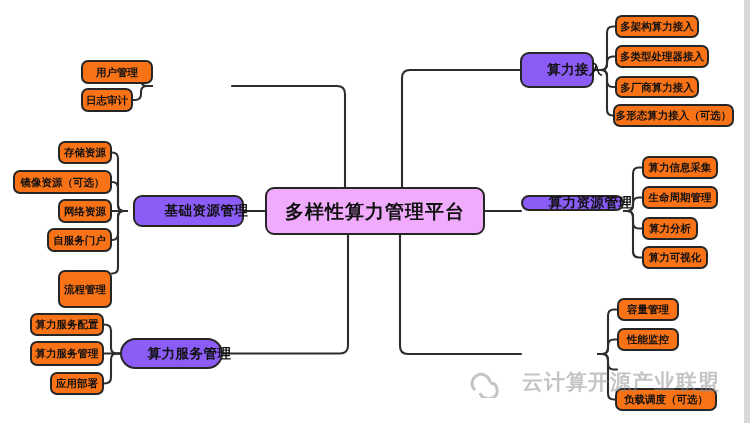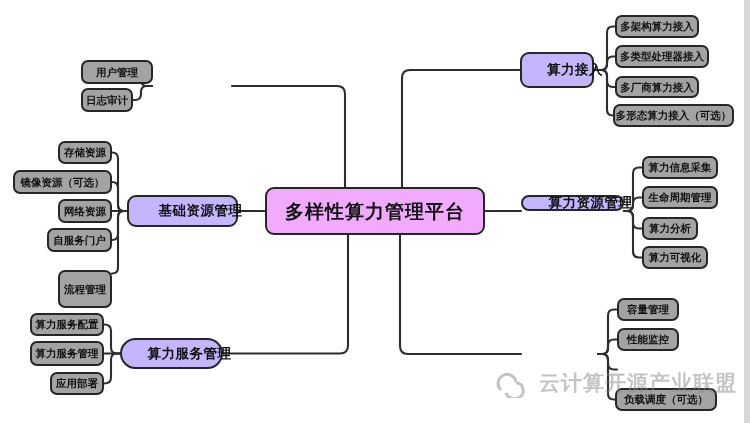--- a/index.html
+++ b/index.html
@@ -11,37 +11,37 @@
     position:relative;
     width:750px;height:423px;
     background:#ffffff;
     overflow:hidden;
   }
   .wires{position:absolute;left:0;top:0;z-index:1;}
   .wires path{fill:none;stroke:#2d2d2d;stroke-width:2.1;stroke-linecap:round;}
   .node{
     position:absolute;box-sizing:border-box;z-index:2;
     display:flex;align-items:center;justify-content:center;
-    background:#a3a3a3;border:2px solid #262626;border-radius:7px;
+    background:#f97316;border:2px solid #262626;border-radius:7px;
     font-size:10.5px;font-weight:600;color:#111;
     white-space:nowrap;line-height:1;
   }
   .branch{
-    background:#c4b5fd;border-radius:9px;
+    background:#8b5cf6;border-radius:9px;
     font-size:13.5px;font-weight:700;letter-spacing:.5px;padding-left:36px;
   }
   .capsule{border-radius:16px;}
   .center-node{
     background:#f0abfc;border-width:2.5px;border-radius:9px;
     font-size:19px;font-weight:700;letter-spacing:1px;
   }
   .watermark{
-    position:absolute;left:494px;top:366px;z-index:5;
-    display:flex;align-items:center;gap:5px;
-    opacity:.5;pointer-events:none;
+    position:absolute;left:468px;top:366px;z-index:5;
+    display:flex;align-items:center;gap:14px;
+    opacity:.5;pointer-events:none;font-family:Liberation Serif, serif;
   }
   .watermark .wm-text{
     font-size:21px;font-weight:700;letter-spacing:1px;
     color:#8a8a8a;line-height:1;
   }
   .edge-strip{
     position:absolute;right:0;top:0;width:6px;height:423px;
     background:#d8d8d8;z-index:6;
   }
 </style>
@@ -83,21 +83,21 @@
     <path d="M642,257.5 H639 Q633,257.5 633,251.5 V217 Q633,211 627,211 H624"></path>
 
     <path d="M617,309.5 H614 Q608,309.5 608,315.5 V348 Q608,354 602,354 H598"></path>
     <path d="M617,339.5 H614 Q608,339.5 608,345.5 V348 Q608,354 602,354 H598"></path>
     <path d="M617,369.5 H614 Q608,369.5 608,363.5 V360 Q608,354 602,354 H598"></path>
     <path d="M615,399.5 H614 Q608,399.5 608,393.5 V360 Q608,354 602,354 H598"></path>
   </svg>
 
   <div class="node center-node" style="left:265px;top:187px;width:220px;height:48px">多样性算力管理平台</div>
 
-  <div class="node branch" style="left:127px;top:195px;width:111px;height:32px">基础资源管理</div>
+  <div class="node branch" style="left:133px;top:195px;width:111px;height:32px">基础资源管理</div>
   <div class="node branch capsule" style="left:120px;top:338px;width:103px;height:31px">算力服务管理</div>
   <div class="node branch" style="left:520px;top:52px;width:74px;height:36px">算力接入</div>
   <div class="node branch" style="left:521px;top:195px;width:103px;height:16px">算力资源管理</div>
 
   <div class="node" style="left:81px;top:60px;width:72px;height:24px">用户管理</div>
   <div class="node" style="left:81px;top:88px;width:52px;height:24px">日志审计</div>
 
   <div class="node" style="left:58px;top:141px;width:54px;height:23px">存储资源</div>
   <div class="node" style="left:13px;top:170px;width:99px;height:24px">镜像资源（可选）</div>
   <div class="node" style="left:58px;top:199px;width:54px;height:24px">网络资源</div>

